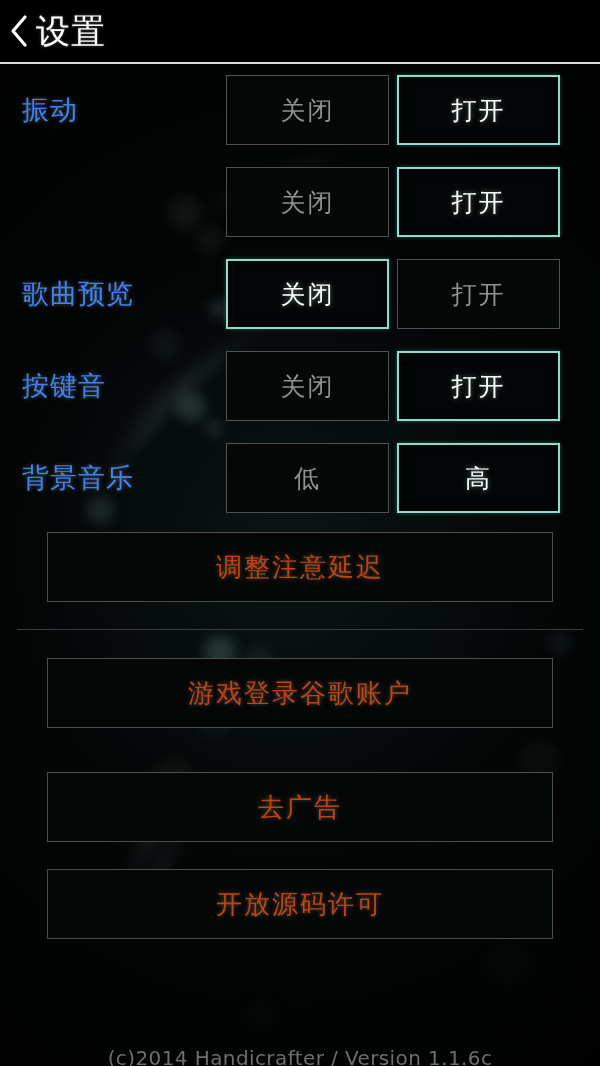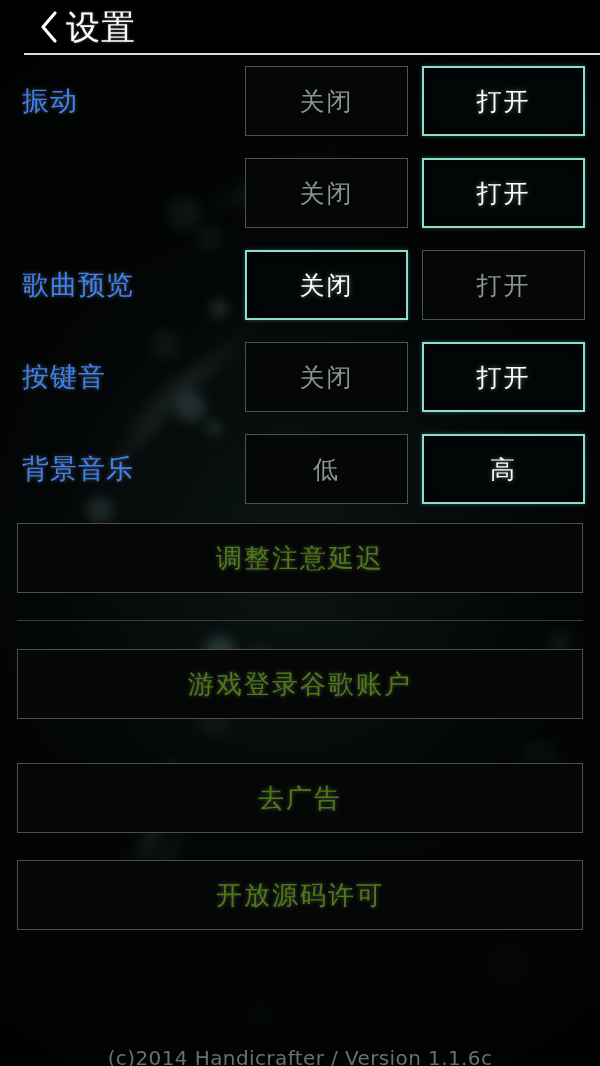--- a/index.html
+++ b/index.html
@@ -46,28 +46,27 @@
   .vign {
     position: absolute;
     inset: 0;
     background: radial-gradient(ellipse 95% 60% at 48% 52%, rgba(30,55,55,0.30) 0%, rgba(6,12,12,0.15) 45%, rgba(0,0,0,0.85) 100%);
   }
 
   
   #header {
     position: relative;
     z-index: 2;
-    height: 55px;
+    height: 64px;
     box-sizing: border-box;
     display: flex;
     align-items: center;
-    padding-left: 14px;
+    padding-left: 8px;
     background: #000;
     border-bottom: 2px solid #d8dcdc;
-    margin-left: 24px;
   }
   #back-chevron {
     width: 22px;
     height: 34px;
     margin-right: 6px;
     flex: 0 0 auto;
     display: block;
   }
   #header-title {
     font-size: 34px;
@@ -94,23 +93,23 @@
     position: absolute;
     left: 22px;
     font-size: 27px;
     color: #3b82f6;
     letter-spacing: 1px;
     text-shadow: 0 0 4px rgba(255,255,255,0.30);
     white-space: nowrap;
   }
   .opt-group {
     position: absolute;
-    left: 245px;
-    display: flex;
-    gap: 14px;
+    left: 226px;
+    display: flex;
+    gap: 8px;
   }
   .opt {
     width: 163px;
     height: 70px;
     box-sizing: border-box;
     display: flex;
     align-items: center;
     justify-content: center;
     font-size: 25px;
     letter-spacing: 2px;
@@ -123,31 +122,31 @@
     border: 2px solid #8ddcd0;
     color: #ffffff;
     background: #030606;
     box-shadow: 0 0 4px rgba(141,220,208,0.35), inset 0 0 10px rgba(0,0,0,0.6);
     text-shadow: 0 0 5px rgba(200,255,248,0.45);
   }
 
   
   .wide-btn {
     box-sizing: border-box;
-    width: 566px;
+    width: 506px;
     height: 70px;
     margin: 5px auto;
     display: flex;
     align-items: center;
     justify-content: center;
     background: #050707;
     border: 1px solid #4a4e4e;
     font-size: 26px;
     letter-spacing: 2px;
-    color: #4d7c0f;
+    color: #c2410c;
     text-shadow: 0 0 4px rgba(255,255,255,0.28);
     cursor: pointer;
   }
 
   #btn-delay-wrap { margin-top: 8px; }
 
   .section-divider {
     width: 566px;
     height: 1px;
     margin: 27px auto 28px auto;

